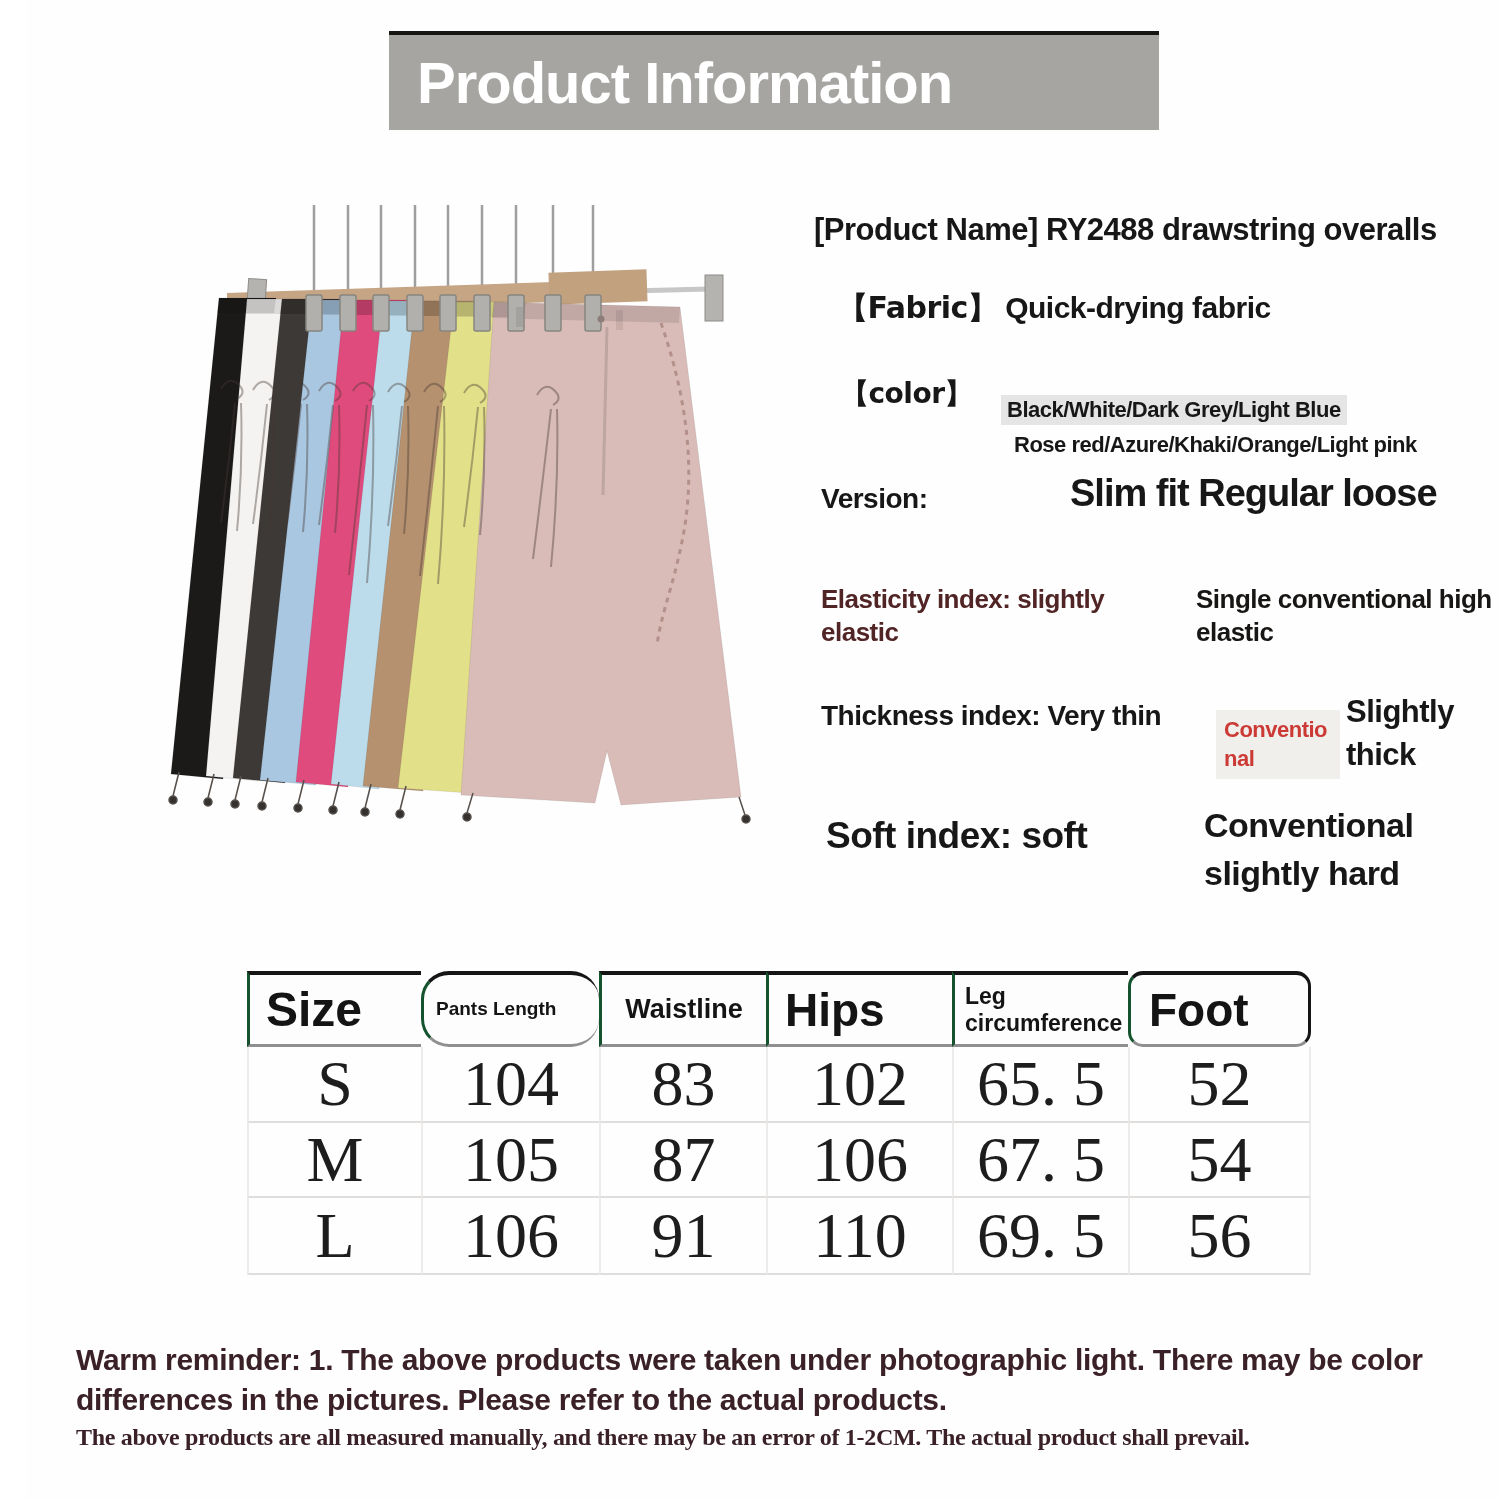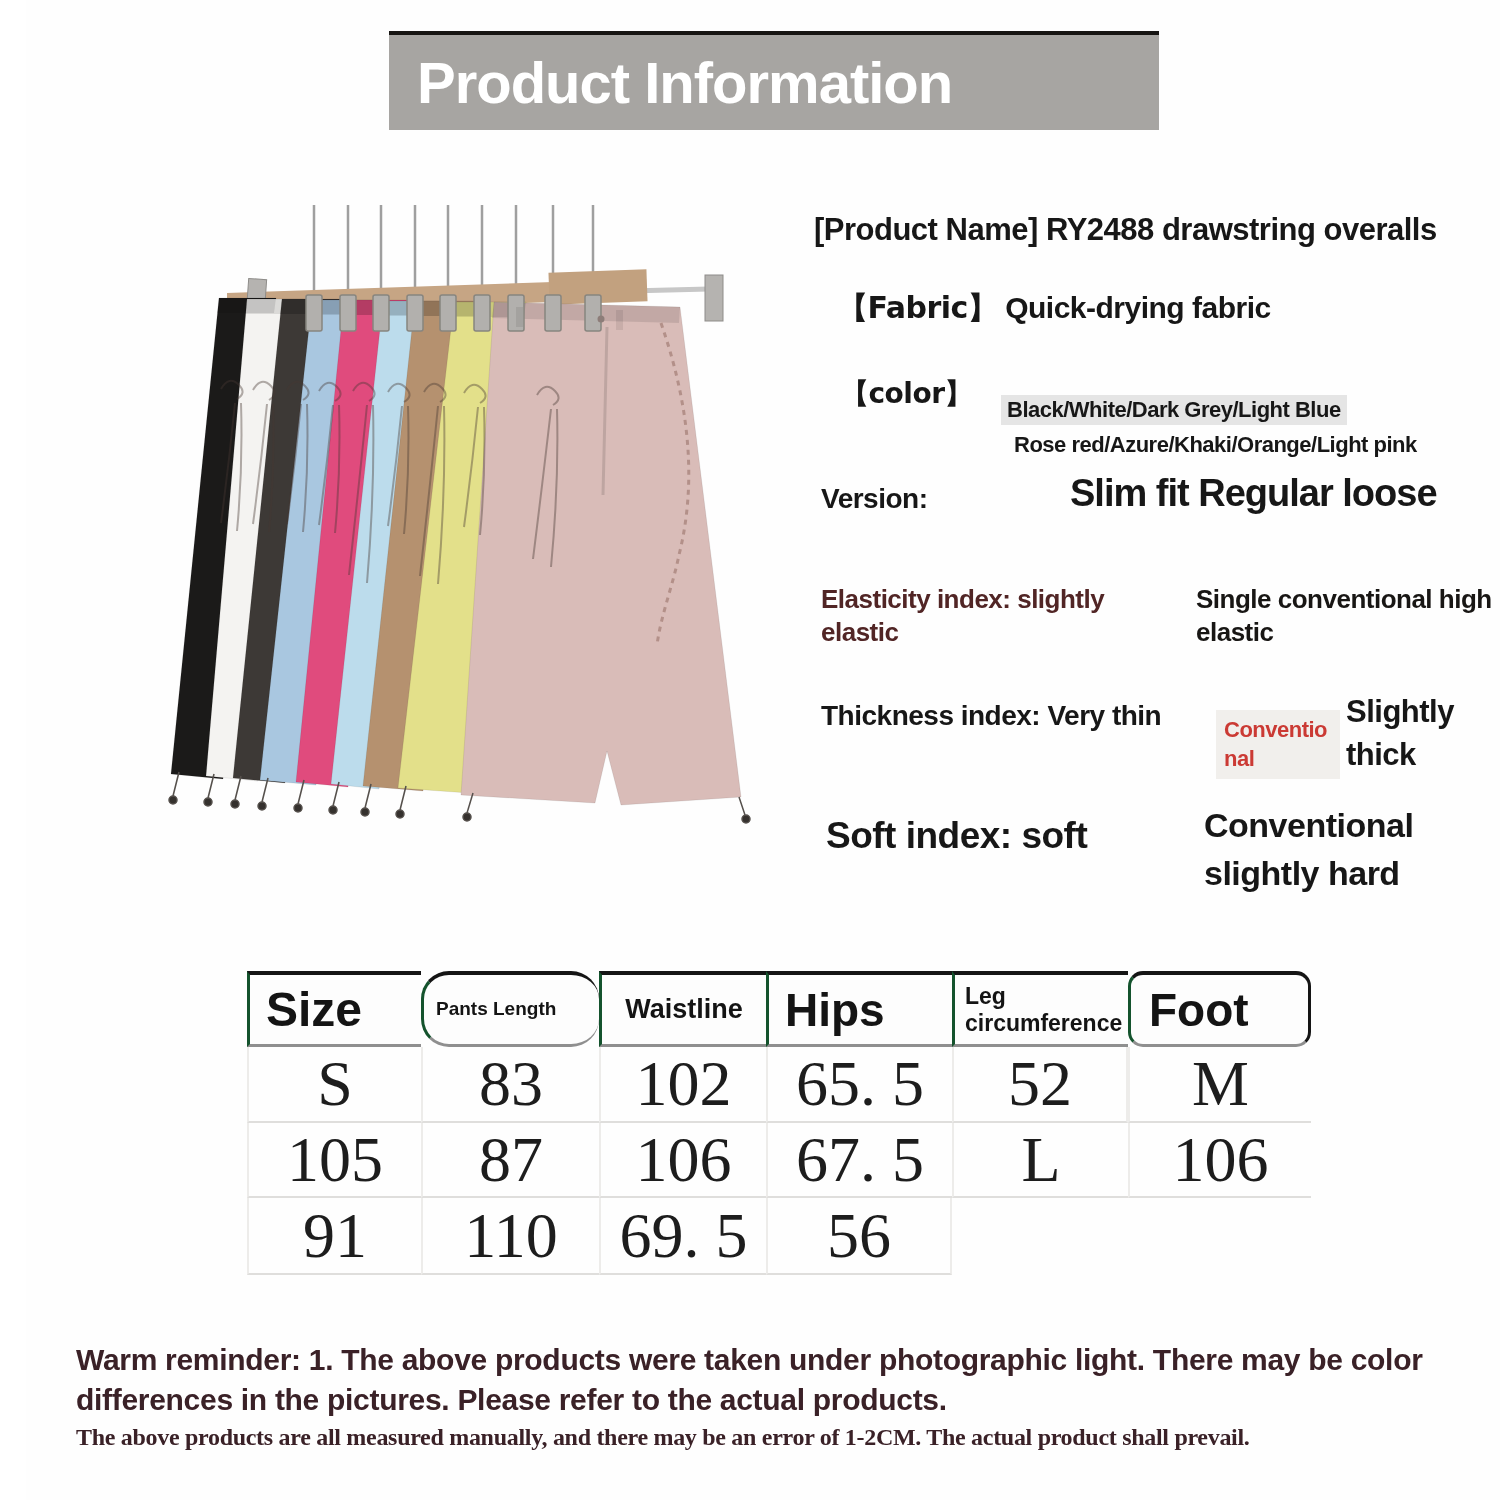--- a/index.html
+++ b/index.html
@@ -197,30 +197,32 @@
 
   <div class="abs" id="size-table">
     <div class="th th-size">Size</div>
     <div class="th th-pants">Pants Length</div>
     <div class="th th-waist">Waistline</div>
     <div class="th th-hips">Hips</div>
     <div class="th th-leg">Leg circumference</div>
     <div class="th th-foot last">Foot</div>
 
     <div class="td">S</div>
+    <div class="td">104</div>
     <div class="td">83</div>
     <div class="td">102</div>
     <div class="td">65. 5</div>
     <div class="td lastcol">52</div>
 
     <div class="td">M</div>
     <div class="td">105</div>
     <div class="td">87</div>
     <div class="td">106</div>
     <div class="td">67. 5</div>
+    <div class="td lastcol">54</div>
 
     <div class="td">L</div>
     <div class="td">106</div>
     <div class="td">91</div>
     <div class="td">110</div>
     <div class="td">69. 5</div>
     <div class="td lastcol">56</div>
   </div>
 
   <div class="abs b" id="reminder-1">Warm reminder: 1. The above products were taken under photographic light. There may be color differences in the pictures. Please refer to the actual products.</div>

